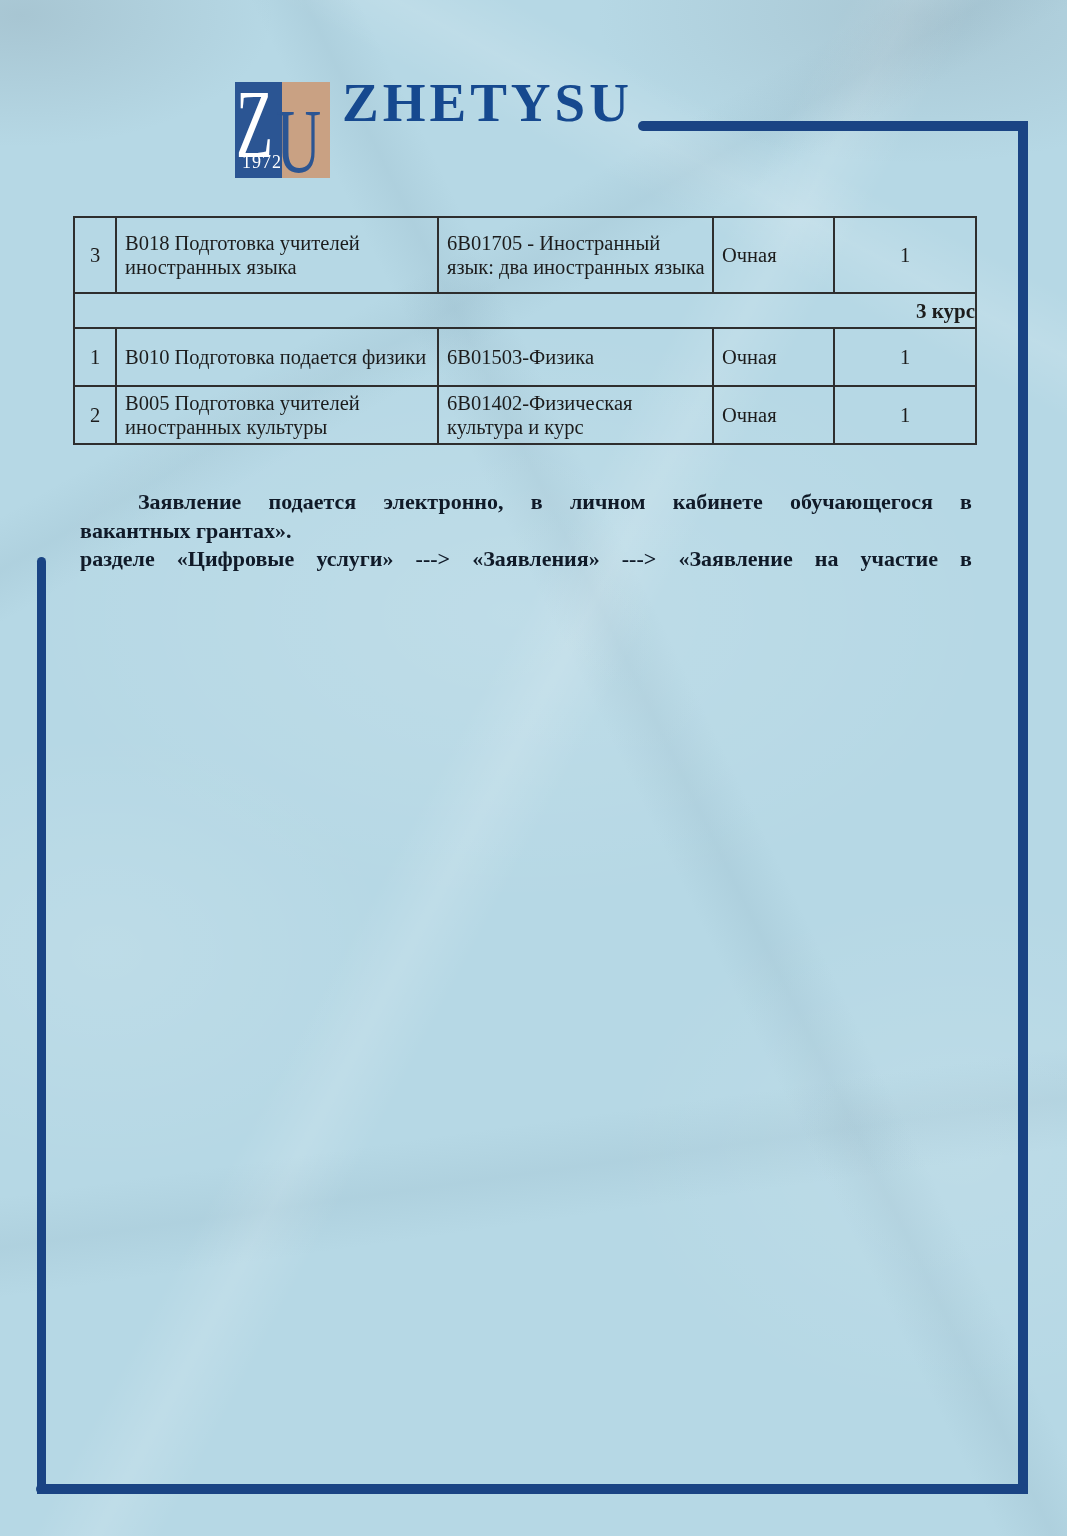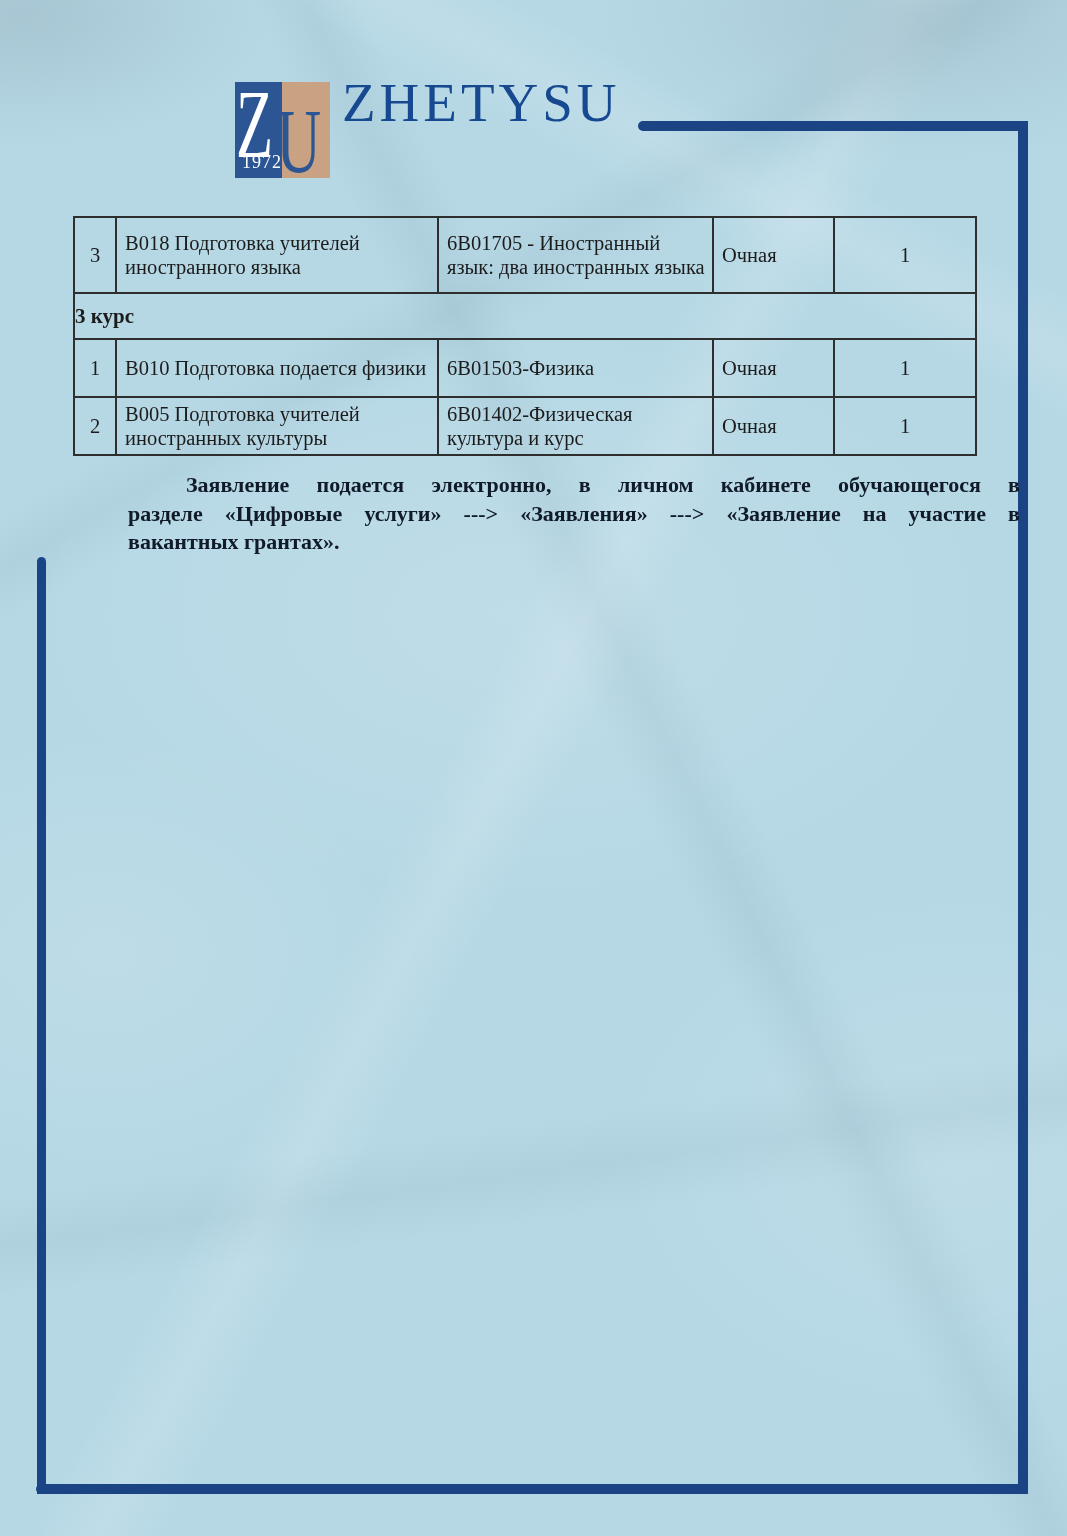--- a/index.html
+++ b/index.html
@@ -45,39 +45,39 @@
   .logo-u {
     position:absolute; left:41px; top:13px;
     font-size:92px; line-height:92px; color:#2b5593;
     transform:scaleX(.68); transform-origin:left top;
   }
   .logo-year {
     position:absolute; left:7px; bottom:5px;
     font-size:18px; color:#ffffff; letter-spacing:1px;
   }
   .logo-text { position:absolute; left:342px; top:76px; color:#16498f; }
-  .logo-name  { font-size:55px; line-height:54px; letter-spacing:4px; }
+  .logo-name  { font-size:55px; line-height:54px; letter-spacing:4px;font-weight:bold; }
   .logo-name2 { font-size:42px; line-height:44px; letter-spacing:1px; }
 
   
   .grant-table {
     position:absolute; left:73px; top:216px;
     width:902px;
     border-collapse:collapse; table-layout:fixed;
     font-size:20.5px; line-height:24px; color:#1c1c1c;
   }
   .grant-table td { border:2px solid #2e2e2e; vertical-align:middle; padding:3px 6px 3px 8px; }
   .grant-table td.c-num, .grant-table td.c-count { text-align:center; padding:3px 2px; }
   .row-b018 td { height:76px; }
-  .row-section td { height:46px; text-align:left; font-weight:bold; font-size:21px; padding:0; }
+  .row-section td { height:35px; text-align:right; font-weight:bold; font-size:21px; padding:0; }
   .row-b010 td, .row-b005 td { height:58px; }
 
   
-  .note { position:absolute; left:80px; top:471px; width:892px;
-          font-size:22px; font-weight:bold; color:#101a28;margin-left:48px; }
+  .note { position:absolute; left:80px; top:488px; width:892px;
+          font-size:22px; font-weight:bold; color:#101a28; }
   .note-line { height:28.5px; line-height:28.5px; text-align:justify; text-align-last:justify; }
   .note-line.first { text-indent:58px; }
   .note-line.last  { text-align:left; text-align-last:left; }
 </style>
 </head>
 <body>
 
 <div class="page">
 
   <div class="frame-line line-top"></div>
@@ -98,21 +98,21 @@
     <colgroup>
       <col style="width:42px">
         <col style="width:322px">
         <col style="width:275px">
         <col style="width:121px">
         <col style="width:142px">
     </colgroup>
     <tbody>
       <tr class="row-b018">
         <td class="c-num">3</td>
-        <td class="c-prog">B018 Подготовка учителей иностранного языка</td>
+        <td class="c-prog">B018 Подготовка учителей иностранных языка</td>
         <td class="c-code">6B01705 - Иностранный язык: два иностранных языка</td>
         <td class="c-form">Очная</td>
         <td class="c-count">1</td>
       </tr>
       <tr class="row-section">
         <td colspan="5">3 курс</td>
       </tr>
       <tr class="row-b010">
         <td class="c-num">1</td>
         <td class="c-prog">B010 Подготовка подается физики</td>
@@ -125,17 +125,17 @@
         <td class="c-prog">B005 Подготовка учителей иностранных культуры</td>
         <td class="c-code">6B01402-Физическая культура и курс</td>
         <td class="c-form">Очная</td>
         <td class="c-count">1</td>
       </tr>
     </tbody>
   </table>
 
   <div class="note">
     <div class="note-line first">Заявление подается электронно, в личном кабинете обучающегося в</div>
+    <div class="note-line last">вакантных грантах».</div>
     <div class="note-line">разделе «Цифровые услуги» ---&gt; «Заявления» ---&gt; «Заявление на участие в</div>
-    <div class="note-line last">вакантных грантах».</div>
   </div>
 
 </div>
 
 </body></html>

